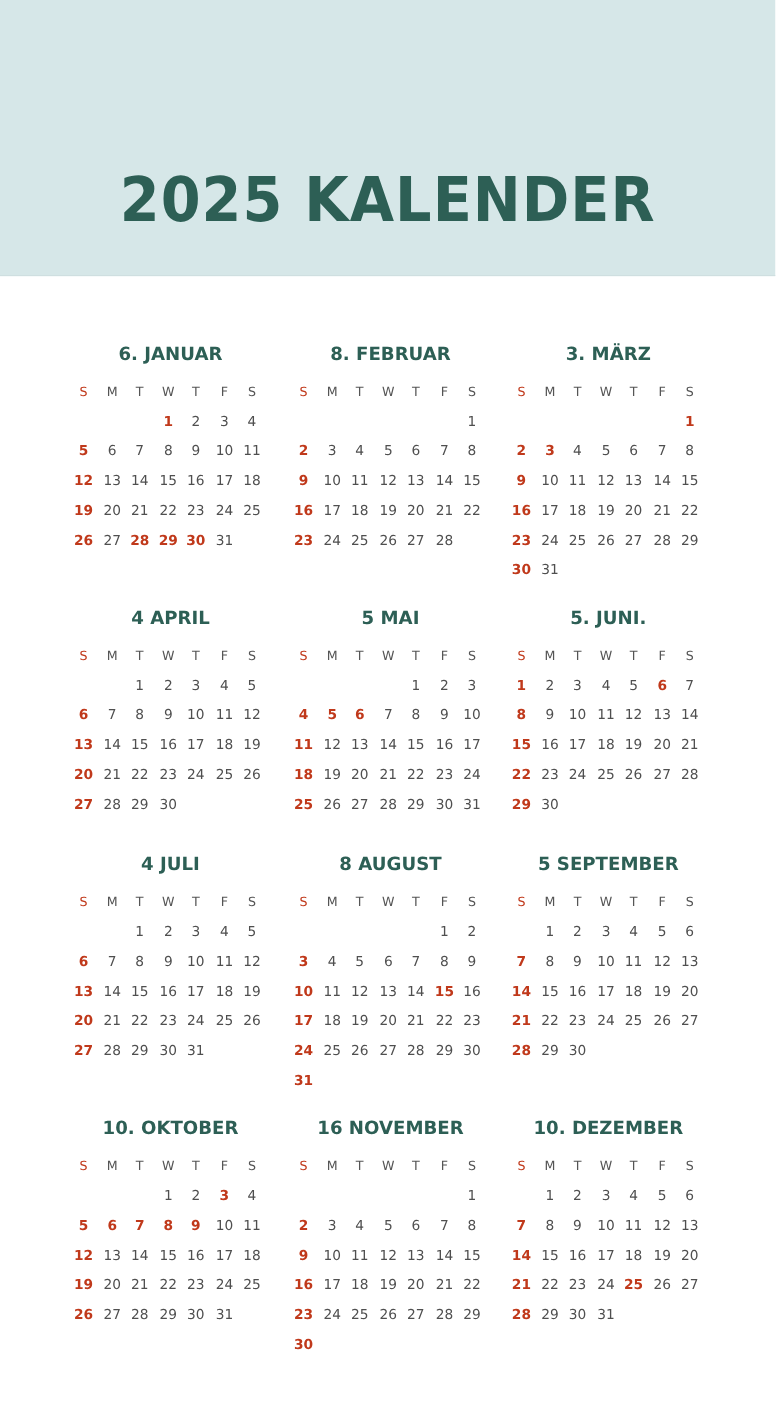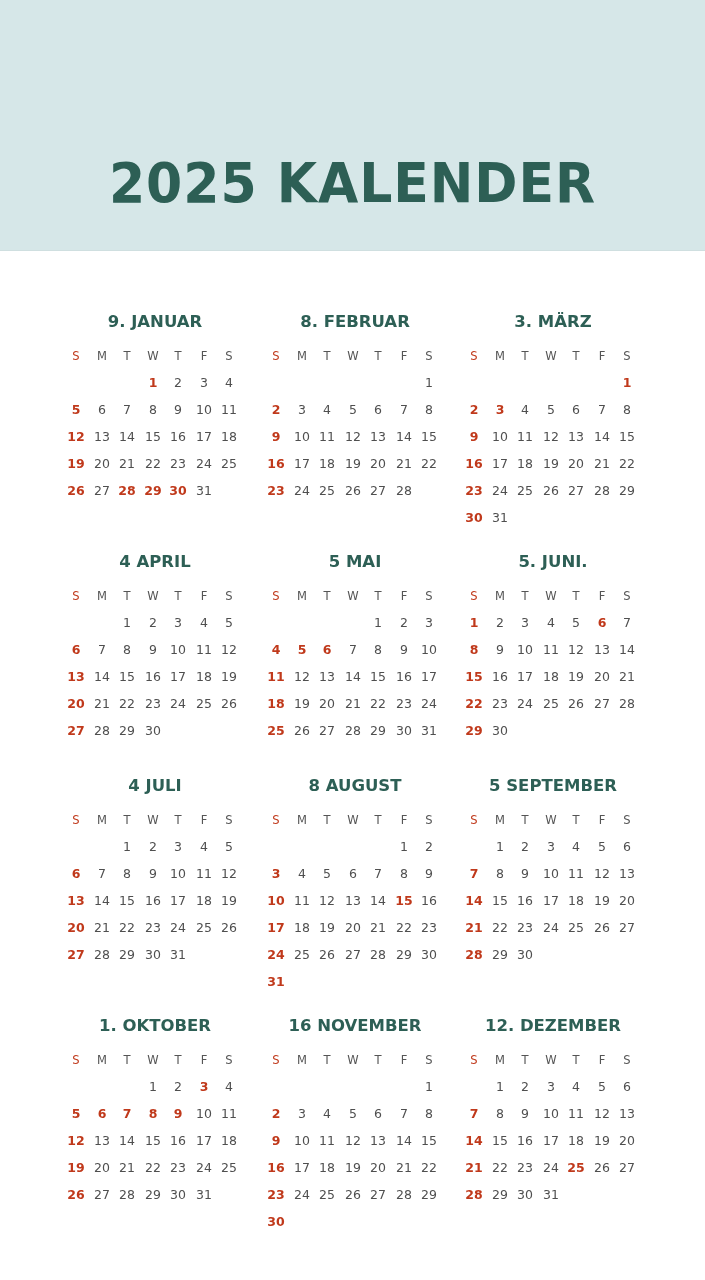--- a/index.html
+++ b/index.html
@@ -80,21 +80,21 @@
   </style>
 </head>
 <body>
 
 <div class="header-band">
   <div class="page-title">2025 KALENDER</div>
 </div>
 
 <div id="calendar">
     <div class="month" style="left: 60px; top: 312px;">
-      <div class="month-title">9. JANUAR</div>
+      <div class="month-title">6. JANUAR</div>
       <div class="grid">
         <div class="cell wk red" style="left: 16px; top: 0px;">S</div>
         <div class="cell wk" style="left: 42px; top: 0px;">M</div>
         <div class="cell wk" style="left: 67px; top: 0px;">T</div>
         <div class="cell wk" style="left: 93px; top: 0px;">W</div>
         <div class="cell wk" style="left: 118px; top: 0px;">T</div>
         <div class="cell wk" style="left: 144px; top: 0px;">F</div>
         <div class="cell wk" style="left: 169px; top: 0px;">S</div>
         <div class="cell red" style="left: 93px; top: 27px;">1</div>
         <div class="cell" style="left: 118px; top: 27px;">2</div>
@@ -461,21 +461,21 @@
         <div class="cell" style="left: 93px; top: 108px;">24</div>
         <div class="cell" style="left: 118px; top: 108px;">25</div>
         <div class="cell" style="left: 144px; top: 108px;">26</div>
         <div class="cell" style="left: 169px; top: 108px;">27</div>
         <div class="cell red" style="left: 16px; top: 135px;">28</div>
         <div class="cell" style="left: 42px; top: 135px;">29</div>
         <div class="cell" style="left: 67px; top: 135px;">30</div>
       </div>
     </div>
     <div class="month" style="left: 60px; top: 1016px;">
-      <div class="month-title">1. OKTOBER</div>
+      <div class="month-title">10. OKTOBER</div>
       <div class="grid">
         <div class="cell wk red" style="left: 16px; top: 0px;">S</div>
         <div class="cell wk" style="left: 42px; top: 0px;">M</div>
         <div class="cell wk" style="left: 67px; top: 0px;">T</div>
         <div class="cell wk" style="left: 93px; top: 0px;">W</div>
         <div class="cell wk" style="left: 118px; top: 0px;">T</div>
         <div class="cell wk" style="left: 144px; top: 0px;">F</div>
         <div class="cell wk" style="left: 169px; top: 0px;">S</div>
         <div class="cell" style="left: 93px; top: 27px;">1</div>
         <div class="cell" style="left: 118px; top: 27px;">2</div>
@@ -546,21 +546,21 @@
         <div class="cell" style="left: 42px; top: 135px;">24</div>
         <div class="cell" style="left: 67px; top: 135px;">25</div>
         <div class="cell" style="left: 93px; top: 135px;">26</div>
         <div class="cell" style="left: 118px; top: 135px;">27</div>
         <div class="cell" style="left: 144px; top: 135px;">28</div>
         <div class="cell" style="left: 169px; top: 135px;">29</div>
         <div class="cell red" style="left: 16px; top: 162px;">30</div>
       </div>
     </div>
     <div class="month" style="left: 458px; top: 1016px;">
-      <div class="month-title">12. DEZEMBER</div>
+      <div class="month-title">10. DEZEMBER</div>
       <div class="grid">
         <div class="cell wk red" style="left: 16px; top: 0px;">S</div>
         <div class="cell wk" style="left: 42px; top: 0px;">M</div>
         <div class="cell wk" style="left: 67px; top: 0px;">T</div>
         <div class="cell wk" style="left: 93px; top: 0px;">W</div>
         <div class="cell wk" style="left: 118px; top: 0px;">T</div>
         <div class="cell wk" style="left: 144px; top: 0px;">F</div>
         <div class="cell wk" style="left: 169px; top: 0px;">S</div>
         <div class="cell" style="left: 42px; top: 27px;">1</div>
         <div class="cell" style="left: 67px; top: 27px;">2</div>

